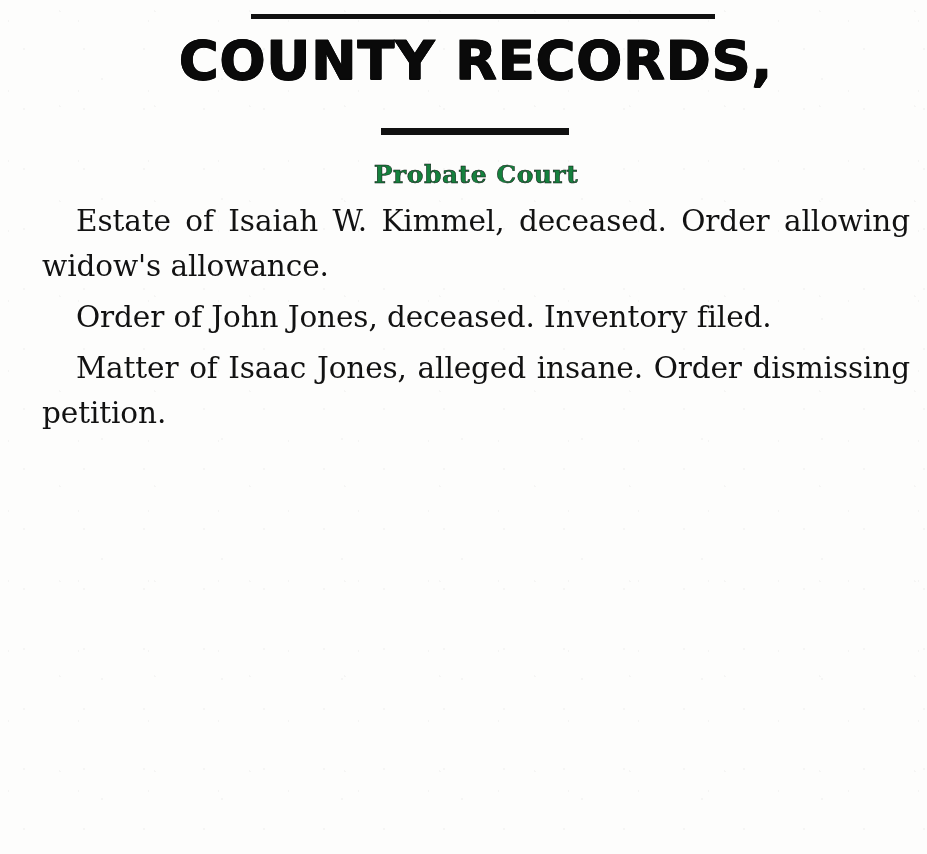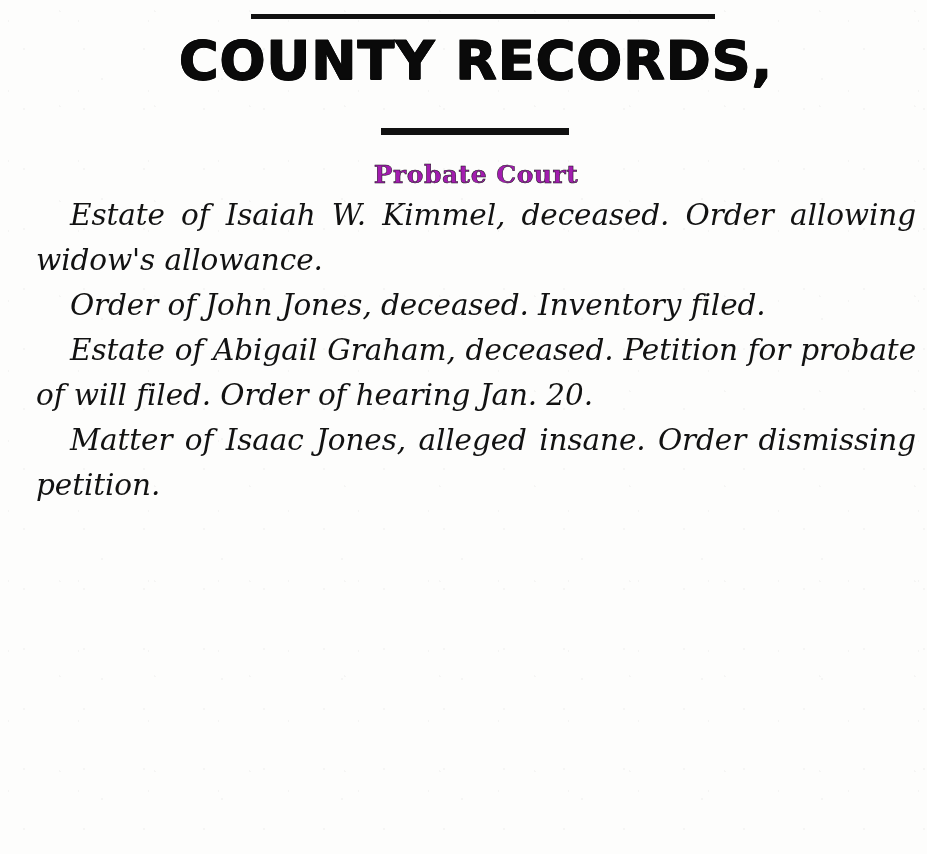--- a/index.html
+++ b/index.html
@@ -68,41 +68,40 @@
   .subhead {
     position: absolute;
     left: 0;
     top: 160px;
     width: 880px;
     text-align: center;
     font-family: "DejaVu Serif", serif;
     font-weight: 700;
     font-size: 25px;
     letter-spacing: 0.5px;
-    color: #a21caf;
+    color: #15803d;
     -webkit-text-stroke: 0.5px #101010;
   }
   .body-text {
     position: absolute;
     left: 0;
     top: 193px;
     width: 880px;
     font-family: "DejaVu Serif", serif;
     font-size: 29.5px;
     line-height: 45px;
     text-align: justify;
     text-justify: inter-word;
     color: #121212;
     letter-spacing: -0.1px;
   }
   .para {
-    margin: 0;
+    margin: 6px;
     text-indent: 34px;
     text-align: justify;
-    font-style: italic;
   }
   .para:last-child { text-align: justify; }
   .para.clipped { overflow: hidden; }
 </style>
 </head>
 <body>
 
 <div class="paper"></div>
 
 <div class="column">
@@ -111,17 +110,16 @@
 
   <div class="masthead">COUNTY RECORDS,</div>
 
   <div class="rule-mid"></div>
 
   <div class="subhead">Probate Court</div>
 
   <div class="body-text">
     <p class="para">Estate of Isaiah W. Kimmel, deceased. Order allowing widow's allowance.</p>
     <p class="para">Order of John Jones, deceased. Inventory filed.</p>
-    <p class="para">Estate of Abigail Graham, deceased. Petition for probate of will filed.  Order of hearing Jan. 20.</p>
     <p class="para">Matter of Isaac Jones, alleged insane. Order dismissing petition.</p>
   </div>
 
 </div>
 
 </body></html>

